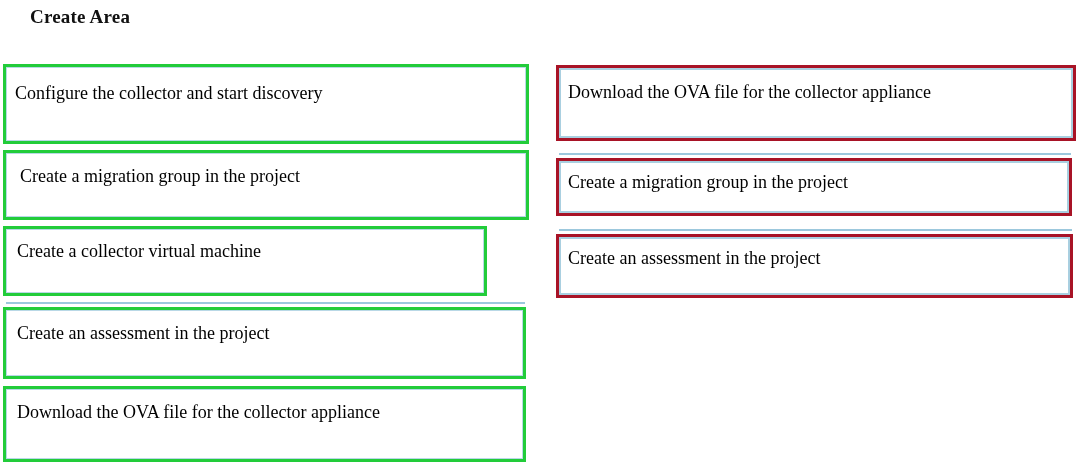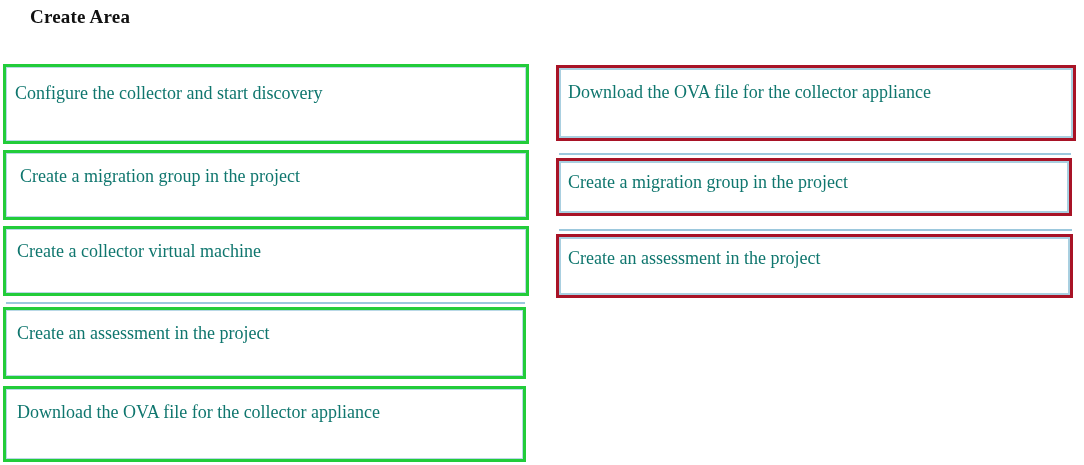--- a/index.html
+++ b/index.html
@@ -30,21 +30,21 @@
   .opt-box {
     position: absolute;
     box-sizing: border-box;
     background: #ffffff;
     display: block;
   }
   .opt-label {
     position: absolute;
     font-size: 18px;
     line-height: 20px;
-    color: #0f766e;
+    color: #000000;
     white-space: nowrap;
   }
 
   
   .src-box {
     border: 3px solid #22cc3a;
     box-shadow: inset 0 0 0 1px #b9d8e6;
   }
 
   
@@ -72,21 +72,21 @@
 <div>
 
   <div class="opt-box src-box" style="left:3px; top:64px; width:526px; height:80px;">
     <span class="opt-label" style="left:9px; top:16px;">Configure the collector and start discovery</span>
   </div>
 
   <div class="opt-box src-box" style="left:3px; top:150px; width:526px; height:70px;">
     <span class="opt-label" style="left:14px; top:13px;">Create a migration group in the project</span>
   </div>
 
-  <div class="opt-box src-box" style="left:3px; top:226px; width:526px; height:70px;">
+  <div class="opt-box src-box" style="left:3px; top:226px; width:484px; height:70px;">
     <span class="opt-label" style="left:11px; top:12px;">Create a collector virtual machine</span>
   </div>
 
   <div class="opt-box src-box rule-above" style="left:3px; top:307px; width:523px; height:72px;">
     <span class="opt-label" style="left:11px; top:13px;">Create an assessment in the project</span>
   </div>
 
   <div class="opt-box src-box" style="left:3px; top:386px; width:523px; height:76px;">
     <span class="opt-label" style="left:11px; top:13px;">Download the OVA file for the collector appliance</span>
   </div>

